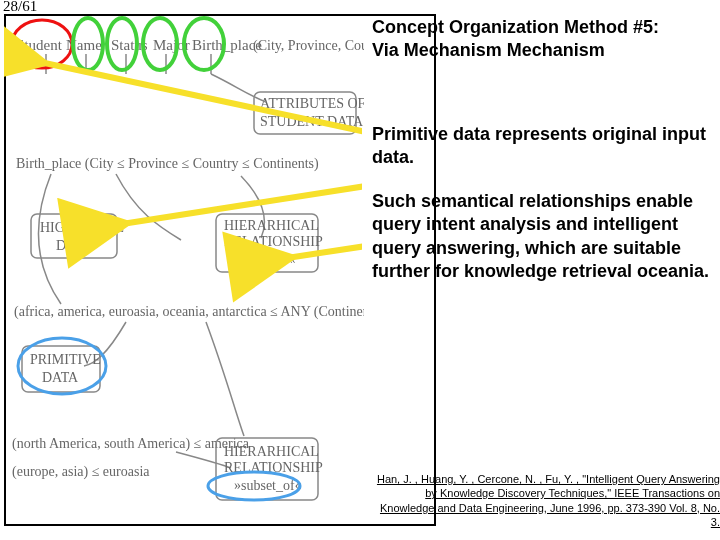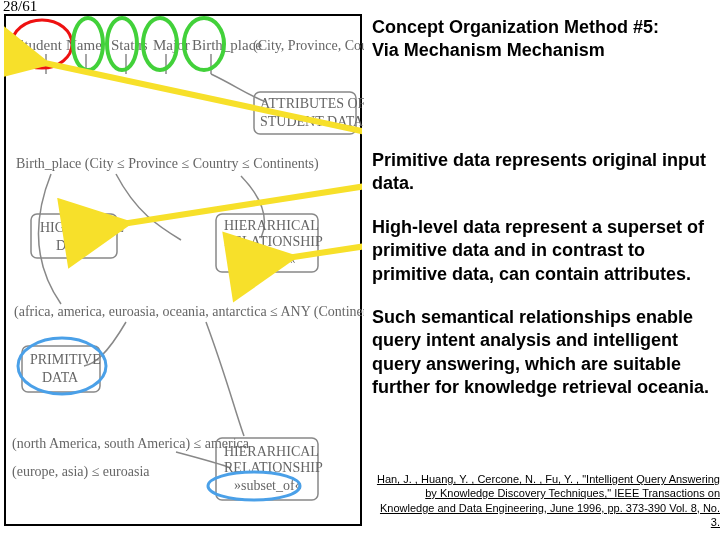--- a/index.html
+++ b/index.html
@@ -1,25 +1,25 @@
 <!DOCTYPE html>
 <html><head>
 <meta charset="utf-8">
 <style>
   * { margin: 0; padding: 0; box-sizing: border-box; }
   body { font-family: Arial, sans-serif; width: 720px; height: 540px; background: #fff; position: relative; overflow: hidden; }
   .slide-num { position: absolute; top: -2px; left: 3px; font-family: "Times New Roman", serif; font-size: 15px; z-index: 20; }
-  .diagram { position: absolute; top: 14px; left: 4px; width: 358px; height: 512px; border: 2px solid #000; background: #fff; z-index: 1; }
+  .diagram { position: absolute; top: 14px; left: 4px; width: 432px; height: 512px; border: 2px solid #000; background: #fff; z-index: 1; }
   .overlay { position: absolute; top: 14px; left: 4px; width: 358px; height: 512px; z-index: 3; }
   .gtext { font-family: "Times New Roman", serif; font-size: 14px; fill: #666; }
   .gtext-big { font-size: 15px; }
   .gbox { fill: none; stroke: #888; stroke-width: 1.5; rx: 6; ry: 6; }
   .gline { stroke: #888; stroke-width: 1.5; fill: none; }
   .text-col { position: absolute; left: 372px; top: 16px; width: 346px; z-index: 10; }
-  h2 { font-size: 18px; font-weight: bold; line-height: 1.25; margin-bottom: 88px; }
+  h2 { font-size: 18px; font-weight: bold; line-height: 1.25; margin-bottom: 62px; }
   .para { font-size: 18px; font-weight: bold; line-height: 1.3; margin-bottom: 20px; }
   .relations { margin-top: -4px; }
   .cite { position: absolute; left: 370px; top: 472px; width: 350px; text-align: right; font-size: 11px; line-height: 1.3; z-index: 10; text-decoration: underline; }
 </style>
 </head>
 <body>
 
 <div class="slide-num">28/61</div>
 
 <div class="diagram">
@@ -96,17 +96,16 @@
   <ellipse cx="58" cy="352" rx="44" ry="28" fill="none" stroke="#4aa0e8" stroke-width="3"></ellipse>
   <ellipse cx="250" cy="472" rx="46" ry="14" fill="none" stroke="#4aa0e8" stroke-width="3"></ellipse>
 </svg>
 
 <div class="text-col">
   <h2>
     <span>Concept Organization Method #5:</span><br>
     <span>Via Mechanism Mechanism</span>
   </h2>
   <p class="para">Primitive data represents original input data.</p>
-  <p class="para">High-level data represent a superset of primitive data and in contrast to primitive data, can contain attributes.</p>
   <p class="para">Such semantical relationships enable query intent analysis and intelligent query answering, which are suitable further for knowledge retrieval oceania.</p>
 </div>
 
 <div class="cite">Han, J. , Huang, Y. , Cercone, N. , Fu, Y. ,  "Intelligent Query Answering by Knowledge Discovery Techniques," IEEE Transactions on Knowledge and Data Engineering, June 1996,  pp. 373-390 Vol. 8, No. 3.</div>
 
 </body></html>

